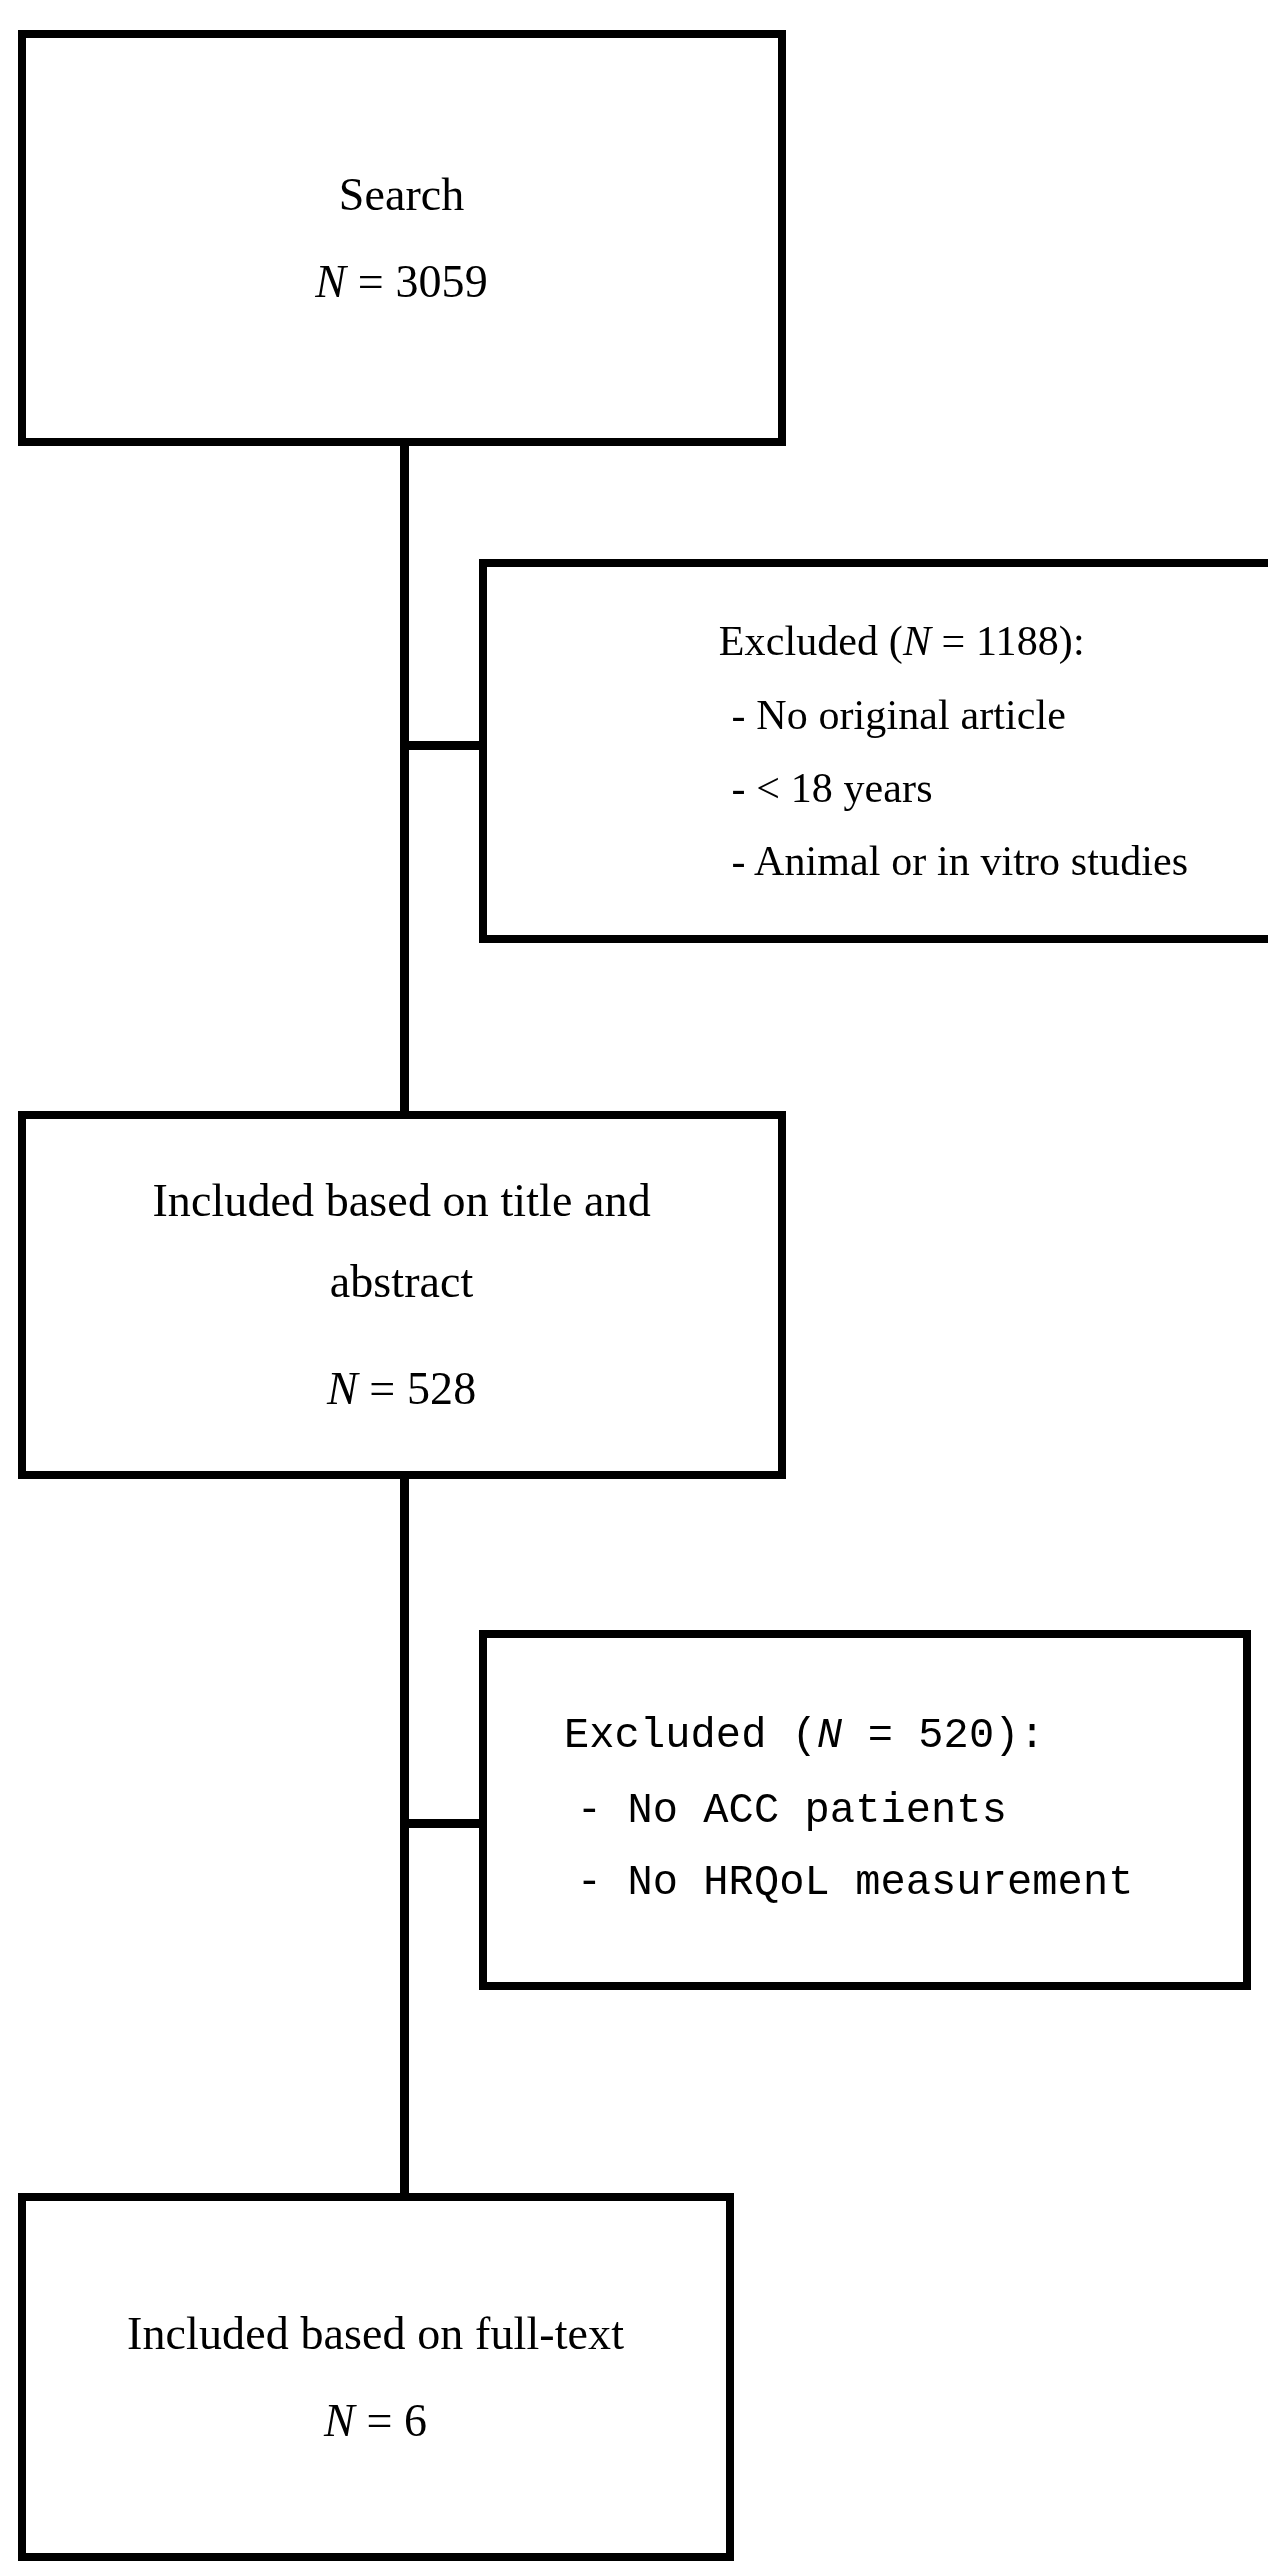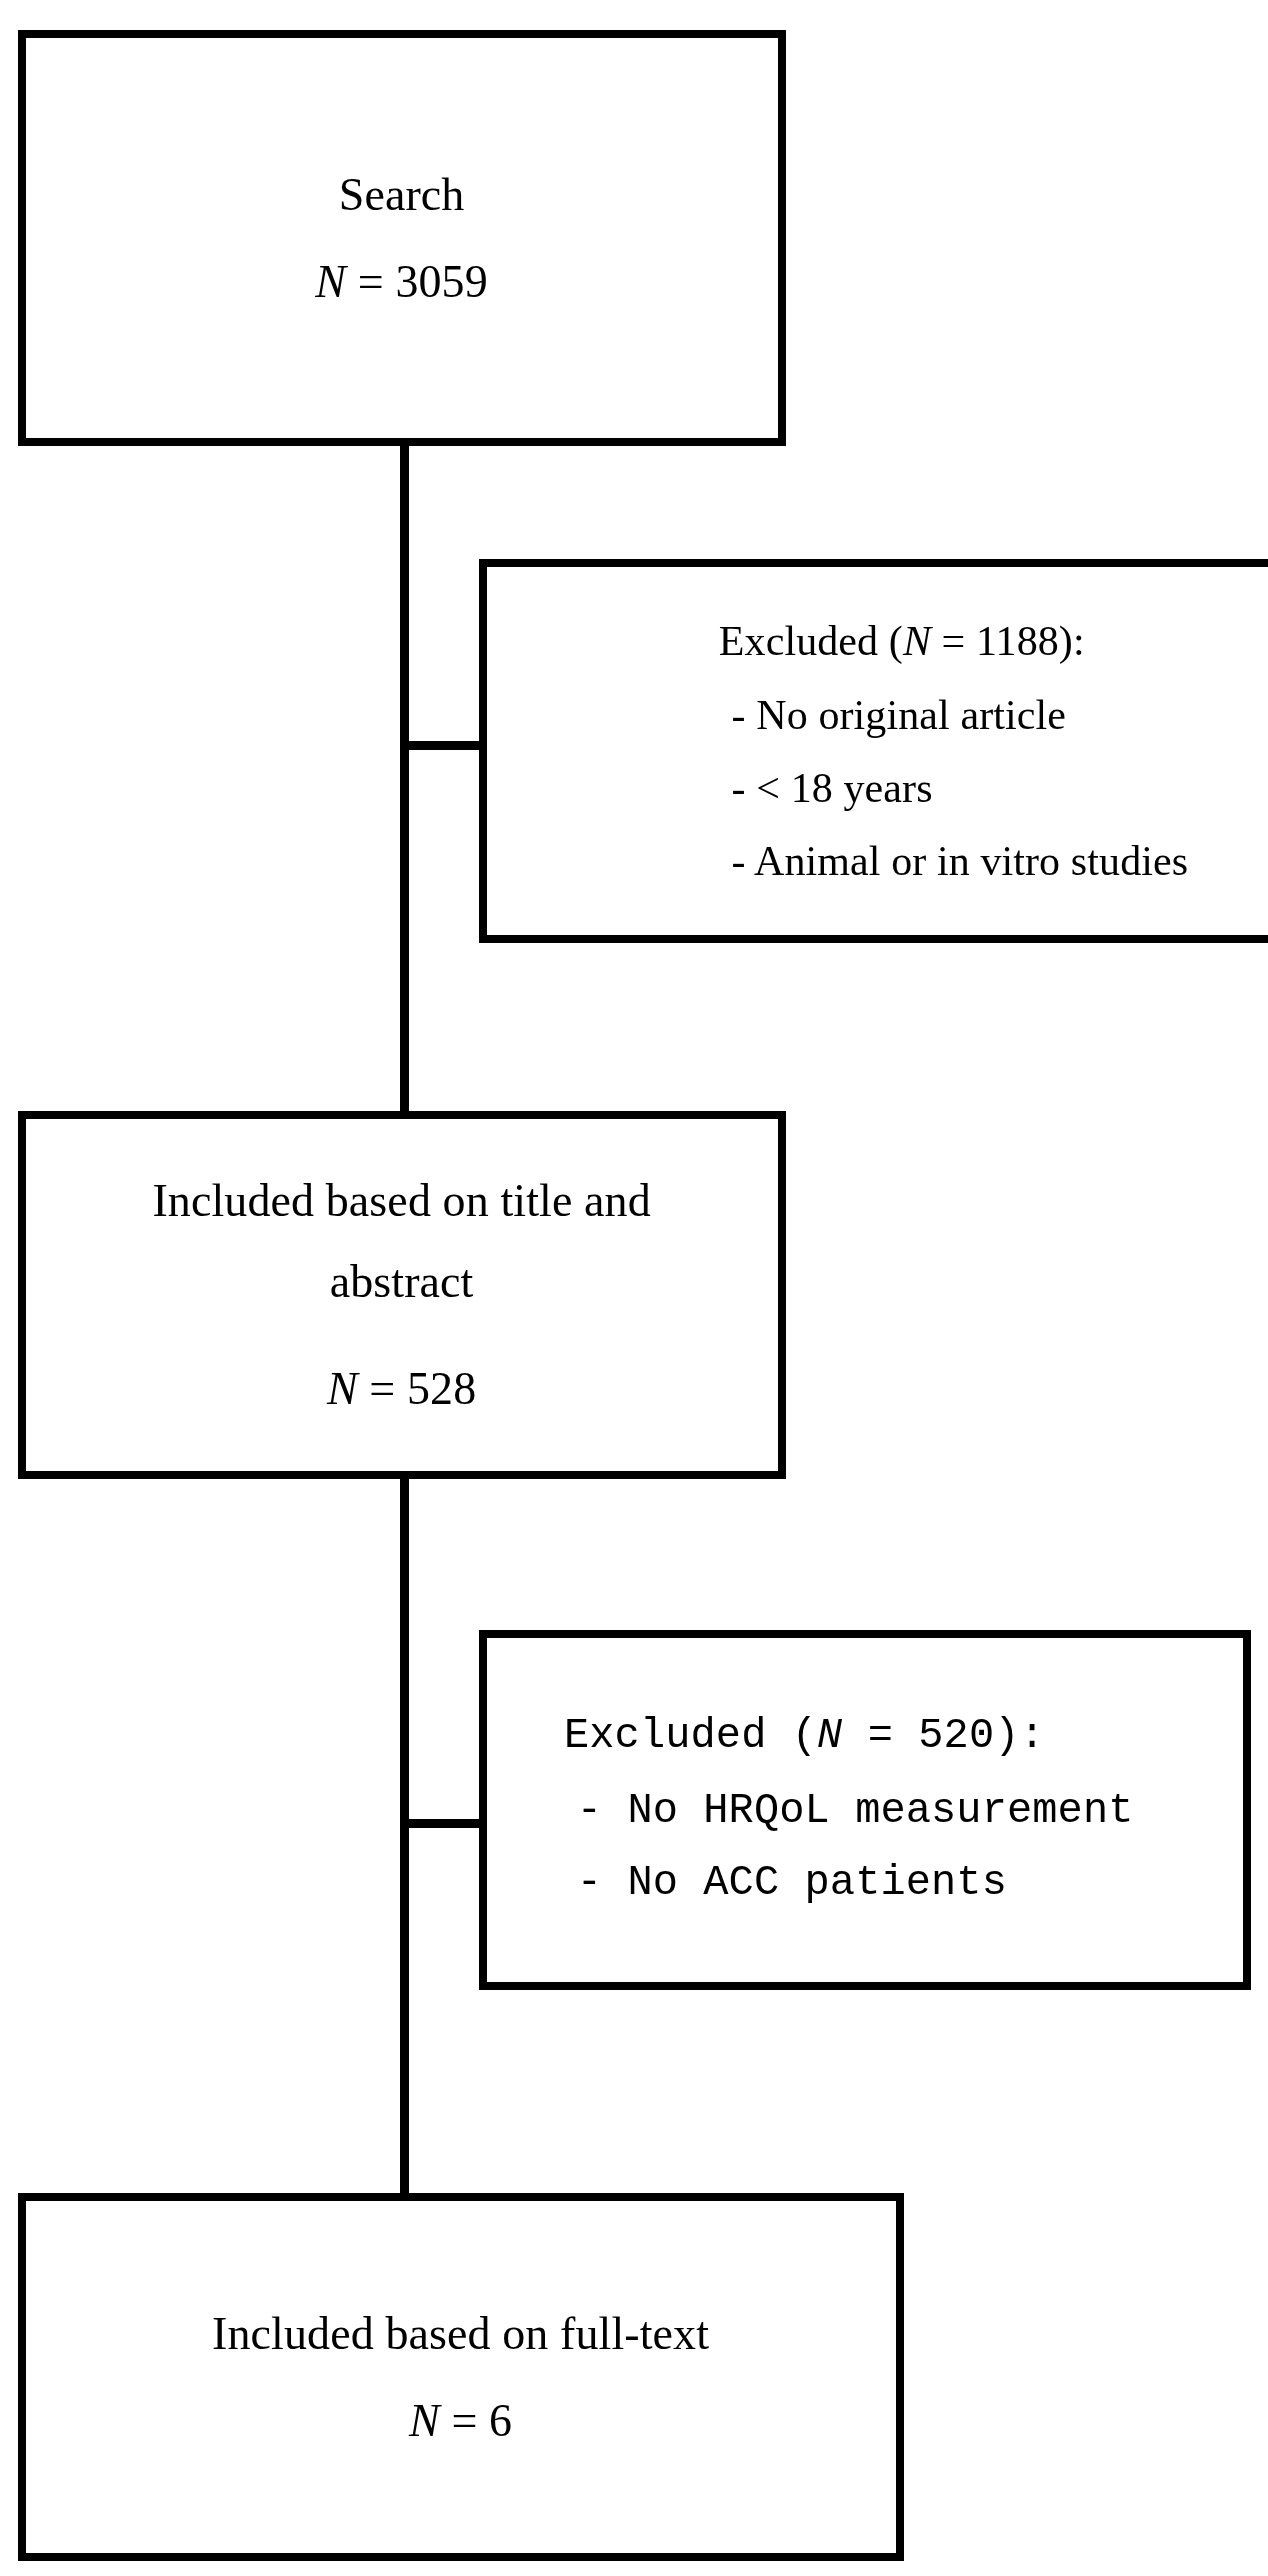--- a/index.html
+++ b/index.html
@@ -137,26 +137,26 @@
     <div class="box-line count-line">
       <span class="stat-n">N</span><span> = </span><span>528</span>
     </div>
   </div>
 
   <div class="flow-box exclusion" style="left:479px; top:1630px; width:772px; height:360px;font-family:Liberation Mono, monospace;">
     <div class="exclusion-body">
       <div class="box-line exclusion-heading">
         <span>Excluded (</span><span class="stat-n">N</span><span> = </span><span>520</span><span>):</span>
       </div>
+      <div class="box-line bullet-line">- No ACC patients</div>
       <div class="box-line bullet-line">- No HRQoL measurement</div>
-      <div class="box-line bullet-line">- No ACC patients</div>
     </div>
   </div>
 
-  <div class="flow-box stem" style="left:17.6px; top:2193px; width:886px; height:368px;">
+  <div class="flow-box stem" style="left:17.6px; top:2193px; width:716px; height:368px;">
     <div class="box-line">Included based on full-text</div>
     <div class="box-line count-line">
       <span class="stat-n">N</span><span> = </span><span>6</span>
     </div>
   </div>
 
 </div>
 
 
 </body></html>

